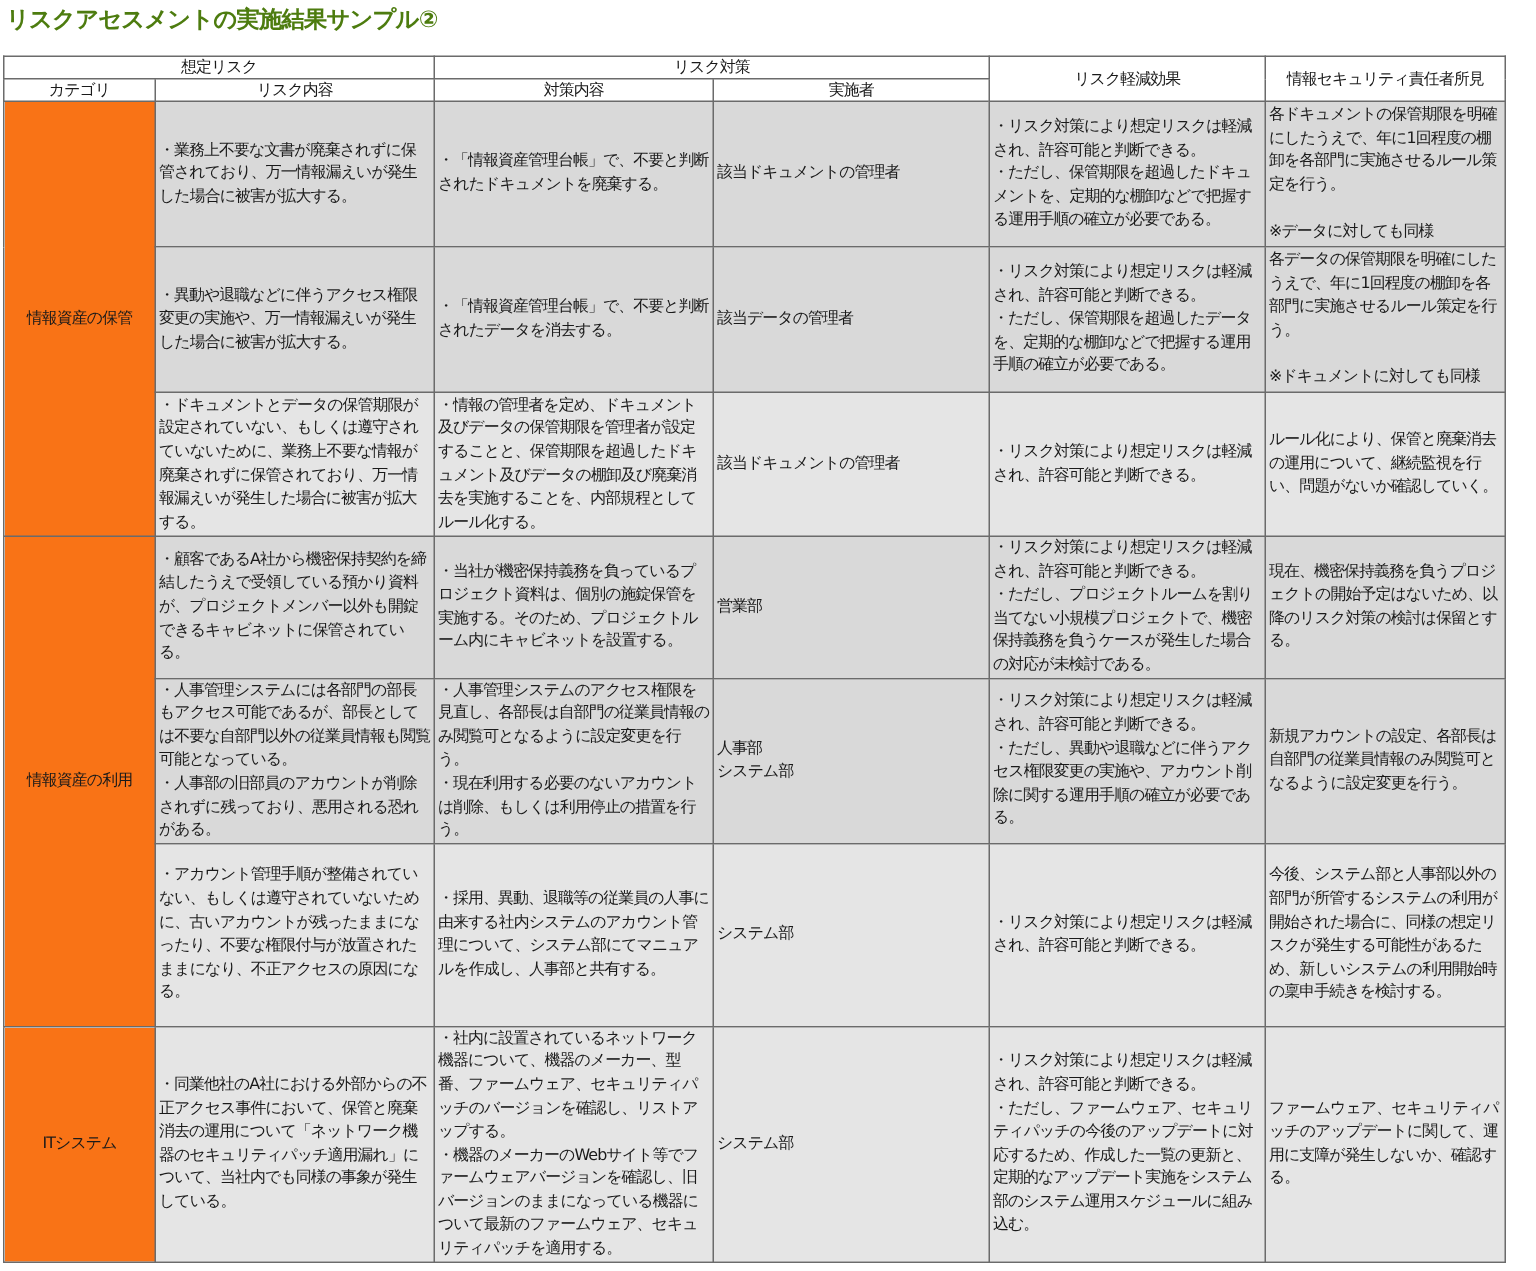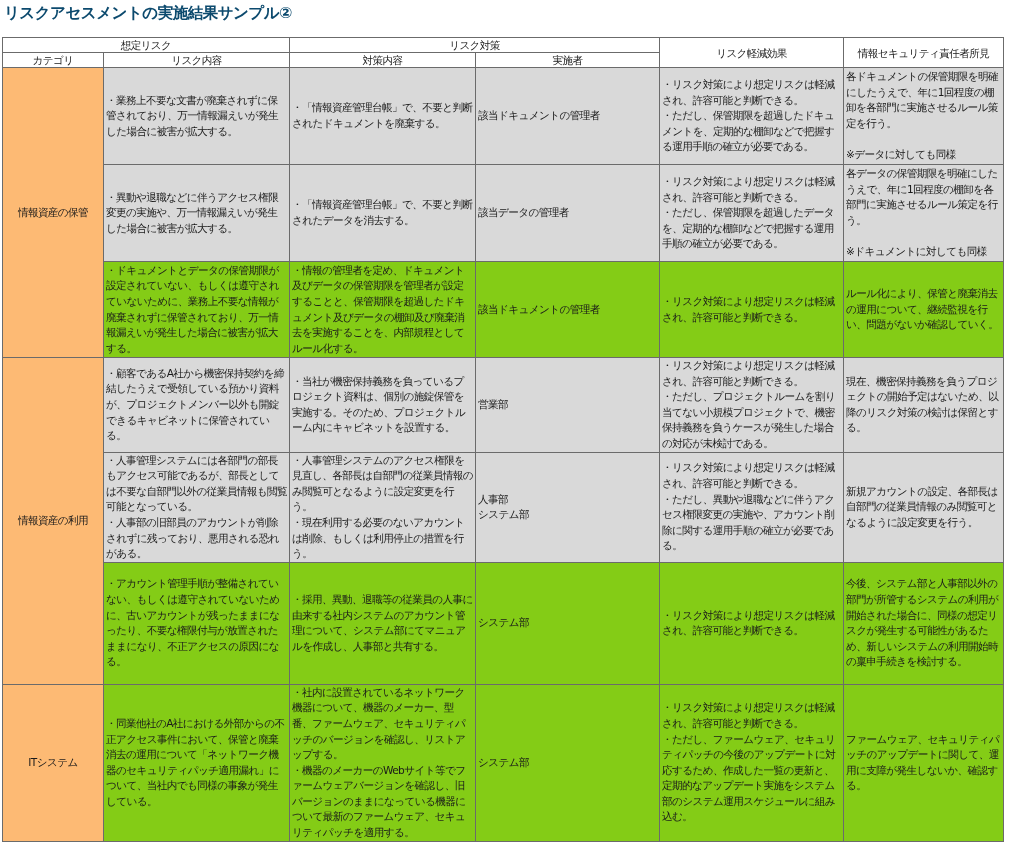--- a/index.html
+++ b/index.html
@@ -4,21 +4,21 @@
 <style>
   html, body { margin: 0; padding: 0; background: #ffffff; }
   body {
     width: 1024px; height: 847px; position: relative; overflow: hidden;
     font-family: "DejaVu Sans", "Liberation Sans", sans-serif;
     color: #1a1a1a;
   }
   .title {
     position: absolute; left: 4px; top: 3px;
     font-size: 15.5px; font-weight: bold; letter-spacing: -0.5px;
-    color: #0c4a6e;
+    color: #4d7c0f;
   }
   table.sheet {
     position: absolute; left: 2px; top: 37px;
     border-collapse: collapse;
     table-layout: fixed;
     width: 1001px;
     font-size: 10.6px;
     line-height: 15.6px;
     letter-spacing: -0.6px;
     padding-left: 32px;
@@ -29,23 +29,23 @@
     vertical-align: middle;
     overflow: hidden;
   }
   table.sheet th {
     font-weight: normal;
     text-align: center;
     background: #ffffff;
     height: 14px;
     line-height: 14px;
   }
-  td.cat { background: #fdba74; text-align: center; border-top-color: #6b6b6b; }
+  td.cat { background: #f97316; text-align: center; border-top-color: #6b6b6b; }
   tr.gray td.cell { background: #d9d9d9; }
-  tr.white td.cell { background: #84cc16; }
+  tr.white td.cell { background: #e5e5e5; }
   td.cell { white-space: pre-wrap; word-break: break-all; }
   .col-cat { width: 101px; }
   .col-risk { width: 186px; }
   .col-measure { width: 186px; }
   .col-actor { width: 184px; }
   .col-effect { width: 184px; }
   .col-opinion { width: 160px; }
 </style>
 </head>
 <body>

